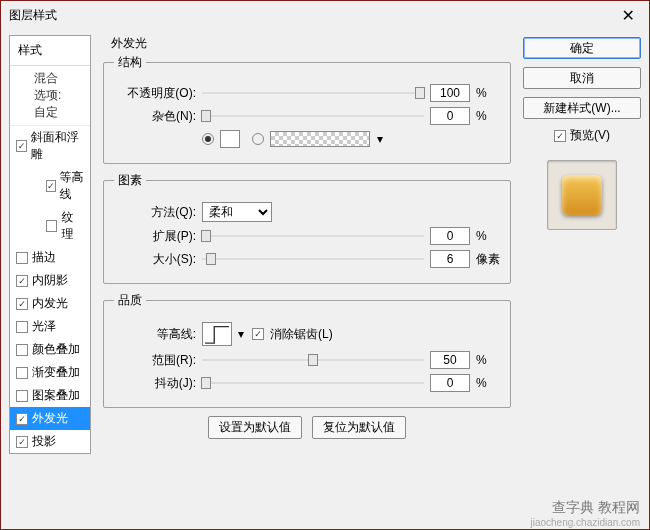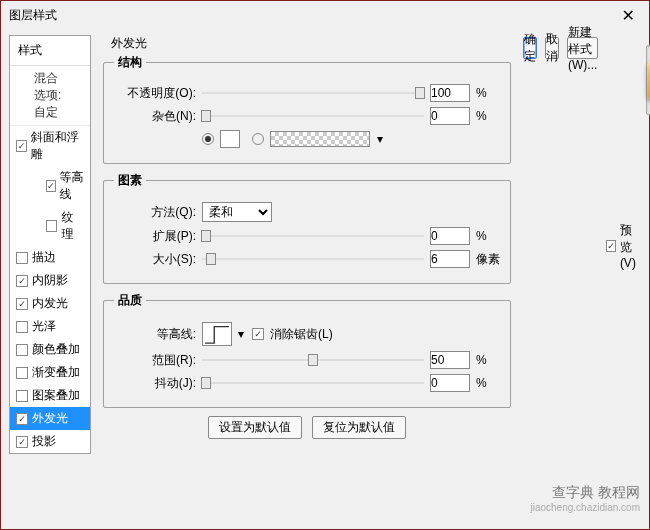--- a/index.html
+++ b/index.html
@@ -14,43 +14,43 @@
 .left-sub { padding: 4px 24px; border-bottom: 1px solid #eee; color: #333; }
 .style-list { list-style: none; }
 .style-item { display: flex; align-items: center; padding: 3px 6px; gap: 4px; cursor: pointer; }
 .style-item.indent { padding-left: 36px; }
 .style-item.selected { background: #1e90ff; color: #fff; }
 .chk { width: 12px; height: 12px; border: 1px solid #888; background: #fff; display: inline-flex; align-items: center; justify-content: center; font-size: 9px; color: #333; }
 .chk.checked::after { content: "✓"; }
 .center-panel { flex: 1; padding: 0 4px; }
 .section-title { font-size: 12px; margin-bottom: 2px; padding-left: 8px; }
 fieldset { border: 1px solid #a0a0a0; margin-bottom: 8px; padding: 8px 10px 10px 10px; border-radius: 2px; }
-legend { padding: 0 4px; font-size: 12px; font-weight: bold; }
+legend { padding: 0 4px; font-size: 12px; }
 .row { display: flex; align-items: center; margin: 5px 0; gap: 6px; }
 .row-label { width: 82px; text-align: right; }
 .slider { flex: 1; height: 14px; position: relative; background: linear-gradient(to bottom, #ddd 45%, #bbb 50%, #ddd 55%); background-size: 100% 2px; background-repeat: no-repeat; background-position: center; }
 .slider-thumb { position: absolute; top: 1px; width: 10px; height: 12px; background: #e8e8e8; border: 1px solid #888; transform: translateX(-50%); }
-.num-input { width: 40px; height: 18px; border: 1px solid #888; background: #fff; }
+.num-input { width: 40px; height: 18px; border: 1px solid #888; text-align: center; background: #fff; }
 .unit { width: 24px; }
 select { border: 1px solid #888; height: 20px; background: #fff; padding: 0 2px; }
 .radio { width: 12px; height: 12px; border: 1px solid #888; border-radius: 50%; display: inline-flex; align-items: center; justify-content: center; }
 .radio.checked::after { content: ""; width: 6px; height: 6px; background: #333; border-radius: 50%; }
 .swatch { width: 20px; height: 18px; border: 1px solid #888; background: #fff; }
 .gradient-bar { width: 100px; height: 16px; border: 1px solid #888; background: repeating-conic-gradient(#ccc 0 25%, #fff 0 50%) 0 0/8px 8px; }
 .contour { width: 30px; height: 24px; border: 1px solid #888; background: #fff; position: relative; }
 .contour svg { width: 100%; height: 100%; }
 .btnrow { display: flex; gap: 10px; justify-content: center; margin-top: 6px; }
 .btn { border: 1px solid #888; background: #f8f8f8; padding: 2px 10px; cursor: pointer; border-radius: 2px; }
-.right-panel { width: 118px; display: flex; flex-direction: row; gap: 8px; padding-top: 2px; }
+.right-panel { width: 118px; display: flex; flex-direction: column; gap: 8px; padding-top: 2px; }
 .rbtn { border: 1px solid #888; background: #f8f8f8; height: 22px; display: flex; align-items: center; justify-content: center; cursor: pointer; border-radius: 2px; }
 .rbtn.primary { border: 1px solid #3a7bd5; box-shadow: inset 0 0 0 1px #8ab4f8; }
 .preview-chk { display: flex; align-items: center; justify-content: center; gap: 4px; }
 .preview-box { width: 70px; height: 70px; background: #e8e4dc; border: 1px solid #aaa; border-radius: 2px; margin: 8px auto; display: flex; align-items: center; justify-content: center; box-shadow: inset 0 1px 2px rgba(0,0,0,0.2); }
 .preview-icon { width: 40px; height: 40px; background: linear-gradient(to bottom, #f4c553, #d48f1e); border-radius: 6px; box-shadow: 0 2px 4px rgba(0,0,0,0.4), inset 0 3px 6px rgba(255,255,255,0.6); }
-.watermark { position: absolute; bottom: 17px; right: 10px; text-align: right; color: #999; }
+.watermark { position: absolute; bottom: 2px; right: 10px; text-align: right; color: #999; }
 .watermark .l1 { color: #777; font-size: 14px; }
 .watermark .l2 { color: #aaa; font-size: 10px; margin-left: 20px; }
 </style>
 </head>
 <body>
 
 <div class="dialog">
   <div class="titlebar">
     <span class="titlebar-title">图层样式</span>
     <span class="close-btn">✕</span>

